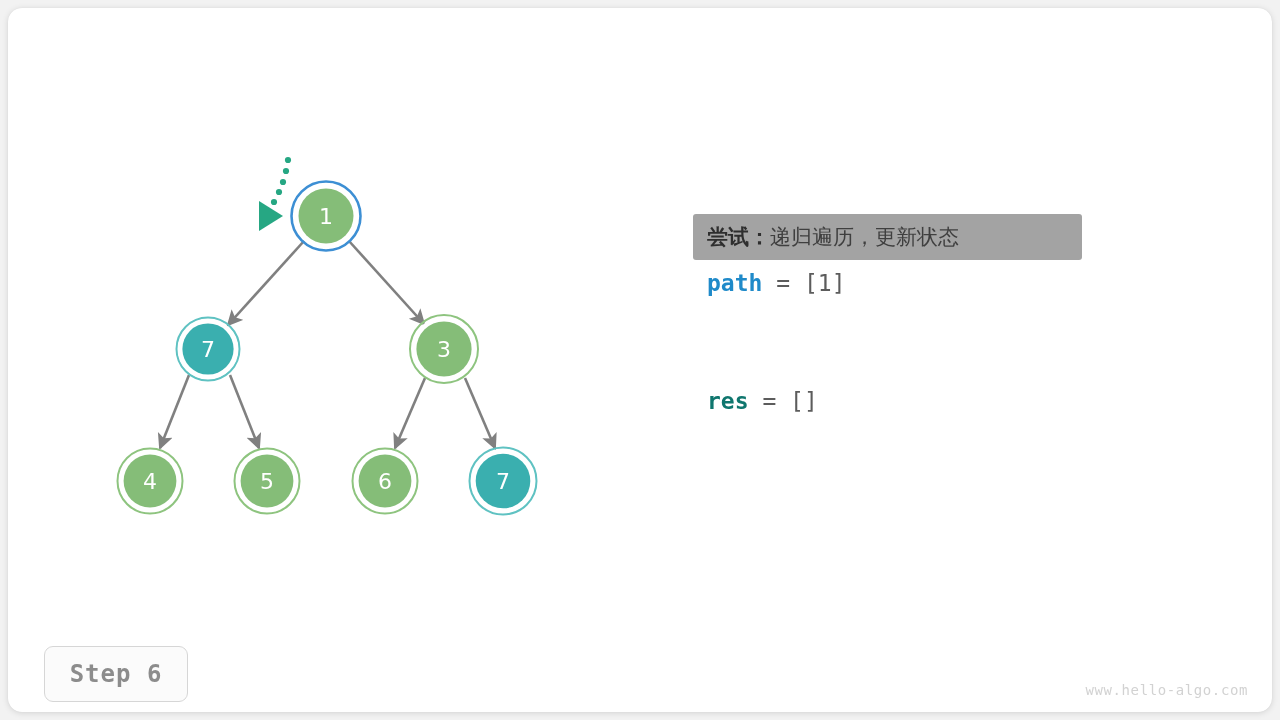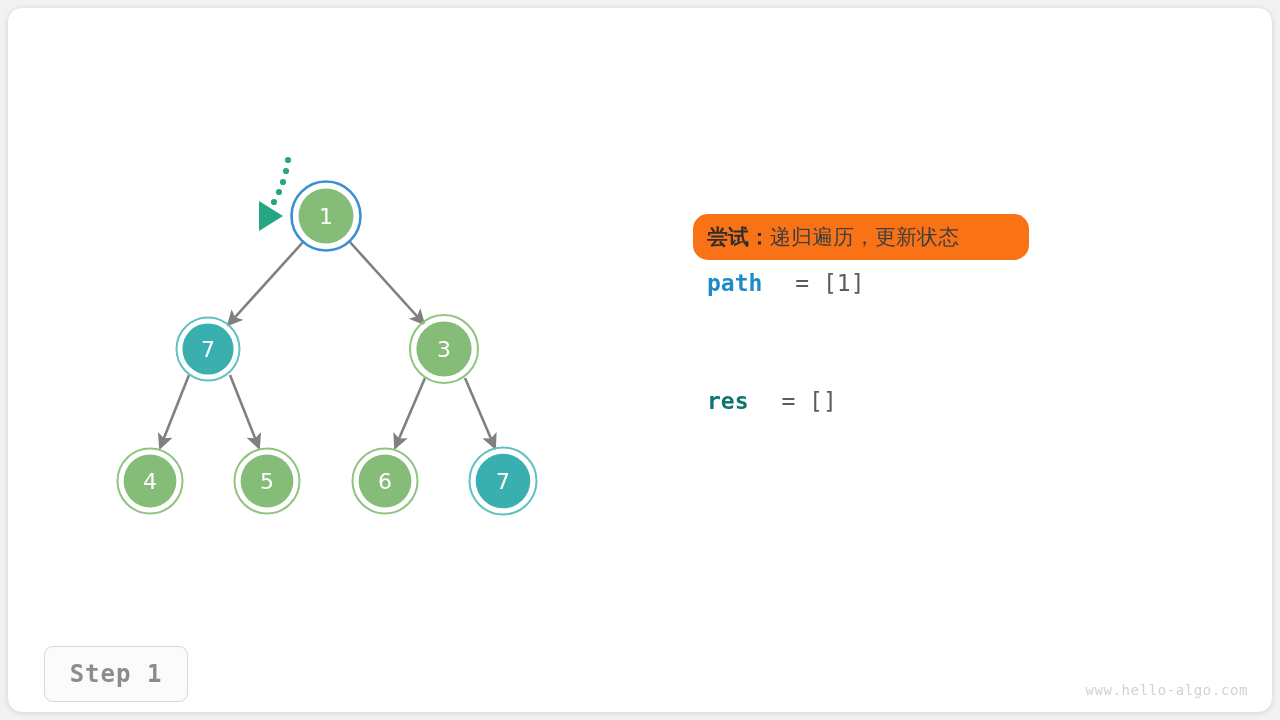--- a/index.html
+++ b/index.html
@@ -51,44 +51,43 @@
     width: 480px;
   }
   .panel-row {
     height: 46px;
     display: flex;
     align-items: center;
     padding-left: 14px;
     box-sizing: border-box;
   }
   .panel-row.highlight {
-    background: #f97316;
-    border-radius: 15px;
-    width: 336px;
+    background: #a3a3a3;
+    border-radius: 3px;
+    width: 389px;
   }
   .cn-text {
     font-family: "DejaVu Sans", "Liberation Sans", sans-serif;
     font-size: 21px;
     color: #3f3f3f;
     white-space: pre;
   }
   .cn-text .lead {
     font-weight: bold;
     color: #2e2e2e;
   }
   .code-row {
     height: 46px;
     display: flex;
     align-items: center;
     padding-left: 14px;
     box-sizing: border-box;
     font-family: "DejaVu Sans Mono", "Liberation Mono", monospace;
     font-size: 23px;
     white-space: pre;
-    gap: 19px;
   }
   .code-var {
     font-weight: bold;
   }
   .var-path { color: #1f8ac9; }
   .var-res  { color: #0f766e; }
   .code-rest { color: #5c5c5c; }
   .spacer-row { height: 72px; }
 
   
@@ -217,18 +216,18 @@
       </div>
 
       <div class="spacer-row"></div>
 
       <div class="code-row">
         <span class="code-var var-res">res</span><span class="code-rest"> = []</span>
       </div>
 
     </div>
 
-    <div id="step-badge">Step 1</div>
+    <div id="step-badge">Step 6</div>
 
     <div id="watermark">www.hello-algo.com</div>
 
   </div>
 </div>
 
 </body></html>

